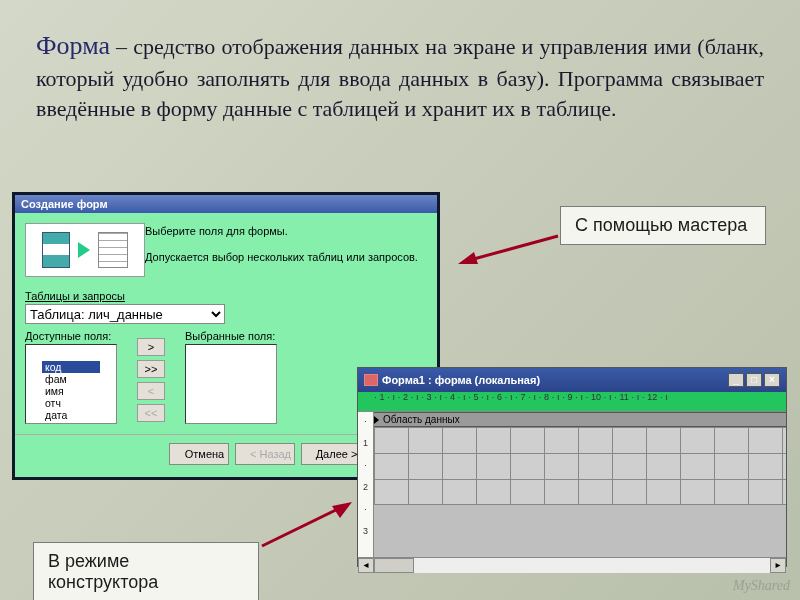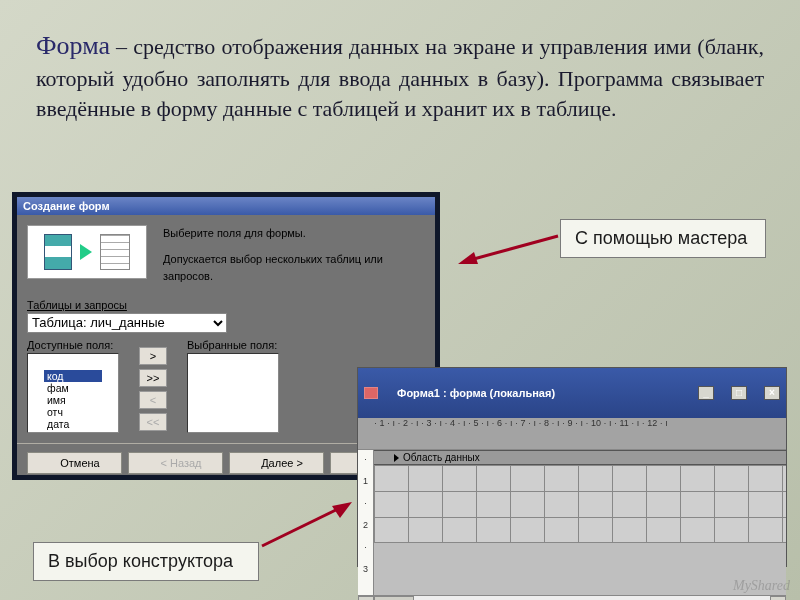--- a/index.html
+++ b/index.html
@@ -21,52 +21,52 @@
   .def-text .term { font-size: 26px; color: #2a2a6a; }
   .callout {
     position: absolute;
     background: #f4f5ee;
     border: 1.5px solid #7a7a7a;
     padding: 8px 14px;
     font-size: 18px;
     font-family: Arial, sans-serif;
     color: #1b1b1b;
   }
-  .callout.wizard { top: 219px; left: 560px; width: 206px; }
+  .callout.wizard { top: 206px; left: 560px; width: 206px; }
   .callout.designer { top: 542px; left: 33px; width: 226px; }
   .arrow { position: absolute; }
   .watermark {
     position: absolute; bottom: 6px; right: 10px;
     font: italic 14px Georgia, serif; color: rgba(120,120,120,0.45); margin-top: 24px;
   }
   
   .wizard-dlg {
     position: absolute; top: 192px; left: 12px;
     width: 428px; height: 288px;
-    background: #737373;
-    border: 5px solid #0f172a;
+    background: #86efac;
+    border: 3px solid #0f172a;
     font-family: Tahoma, Arial, sans-serif;
     font-size: 11px;
     color: #000;
   }
   .wizard-dlg .titlebar {
     background: linear-gradient(#6b85c6, #3a5aa8);
     color: #fff; font-weight: bold;
     padding: 3px 6px; font-size: 11px;
   }
   .wizard-dlg .upper {
     display: flex; padding: 10px 10px 6px 10px;
   }
   .wizard-dlg .icon-area {
     width: 120px; height: 54px;
     background: #fff; border: 1px solid #999;
     display: flex; align-items: center; justify-content: center;
   }
   .wizard-dlg .prompt-area {
-    flex: 1; padding-left: 16px; font-size: 11px; line-height: 1.6;
+    flex: 1; padding-left: 0; font-size: 11px; line-height: 1.6;
   }
   .wizard-dlg .section {
     padding: 2px 10px;
   }
   .wizard-dlg .lbl { font-size: 11px; margin: 5px 0 2px 0; text-decoration: underline; }
   .wizard-dlg select.tbl {
     width: 200px; height: 20px; font-size: 13px;
     background: #fff; border: 1px solid #888;
   }
   .wizard-dlg .fields-row {
@@ -91,66 +91,66 @@
     width: 28px; height: 18px; font-size: 11px;
     background: #e4e0d8; border: 1px solid #999;
   }
   .wizard-dlg .move-btns button[disabled] { color: #aaa; }
   .wizard-dlg .bottom-row {
     border-top: 1px solid #b0ada4;
     padding: 8px 10px;
     display: flex; justify-content: flex-end; gap: 6px;
   }
   .wizard-dlg .bottom-row button {
-    width: 96px; height: 22px; font-size: 11px;
+    width: 60px; height: 22px; font-size: 11px;
     background: #e4e0d8; border: 1px solid #8a8a82; padding-left: 11px;
   }
   .wizard-dlg .bottom-row button[disabled] { color: #aaa; }
 
   
   .design-win {
     position: absolute; top: 367px; left: 357px;
     width: 430px; height: 200px;
     background: #bfbfbf; border: 1px solid #555;
     font-family: Tahoma, Arial, sans-serif; font-size: 11px;
   }
   .design-win .titlebar {
     background: linear-gradient(#3a5aa8, #2a4488);
     color: #fff; font-weight: bold;
-    padding: 18px 6px; display: flex; align-items: center; gap: 15px;
+    padding: 5px 6px; display: flex; align-items: center;
   }
   .design-win .titlebar .ticon { width: 14px; height: 12px; background: #d66; margin-right: 4px; border:1px solid #fff3; }
   .design-win .titlebar .spacer { flex: 1; }
   .design-win .winbtn {
     width: 16px; height: 14px; background: #d7d7cf;
     border: 1px solid #555; margin-left: 2px;
     font: bold 10px Arial; text-align: center; line-height: 12px;
   }
   .design-win .ruler-h {
-    height: 32px; background: #a3a3a3;
+    height: 20px; background: #22c55e;
     border-bottom: 1px solid #888;
     font-size: 9px; white-space: nowrap;
     padding-left: 16px; letter-spacing: 0px;
     color: #333;
     overflow: hidden;
   }
   .design-win .body {
     display: flex; height: calc(100% - 16px - 21px - 16px);
   }
   .design-win .ruler-v {
     width: 16px; background: #f8f8f4;
     border-right: 1px solid #888; font-size: 9px;
     display: flex; flex-direction: column; align-items: center;
     padding-top: 4px; gap: 12px; color: #333;
   }
   .design-win .canvas { flex: 1; position: relative; background: #bfbfbf; overflow: hidden; }
   .design-win .section-hdr {
     height: 15px; background: #9a9a9a; color: #000;
     border-top: 1px solid #555; border-bottom: 1px solid #555;
-    font-size: 10px; padding-left: 20px; display:flex; align-items:center;
+    font-size: 10px; padding-left: 0; display:flex; align-items:center;
   }
   .design-win .section-hdr .marker {
     width: 0; height: 0; border-left: 5px solid #000;
     border-top: 4px solid transparent; border-bottom: 4px solid transparent;
     margin-right: 4px;
   }
   .design-win .grid {
     height: 78px; width: 100%;
     background:
       linear-gradient(#888 1px, transparent 1px) 0 0/100% 26px,
@@ -177,21 +177,21 @@
 <body>
 
 <div class="def-text">
   <span class="term">Форма</span><span> – </span><span>средство отображения данных на экране и управления ими (бланк, который удобно заполнять для ввода данных в базу). Программа связывает введённые в форму данные с таблицей и хранит их в таблице.</span>
 </div>
 
 <div class="callout wizard">
   <span>С помощью мастера</span>
 </div>
 <div class="callout designer">
-  <span>В выбор конструктора</span>
+  <span>В режиме конструктора</span>
 </div>
 
 <svg class="arrow" style="top:230px; left:450px;" width="110" height="40">
   <line x1="108" y1="6" x2="20" y2="30" stroke="#a00020" stroke-width="3"></line>
   <polygon points="8,34 24,22 28,34" fill="#a00020"></polygon>
 </svg>
 <svg class="arrow" style="top:500px; left:260px;" width="100" height="48">
   <line x1="2" y1="46" x2="80" y2="8" stroke="#a00020" stroke-width="3"></line>
   <polygon points="92,2 72,6 80,18" fill="#a00020"></polygon>
 </svg>

